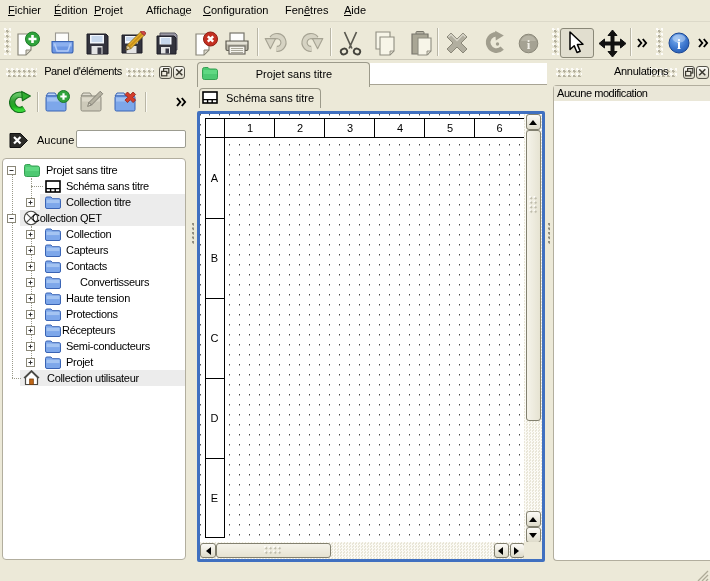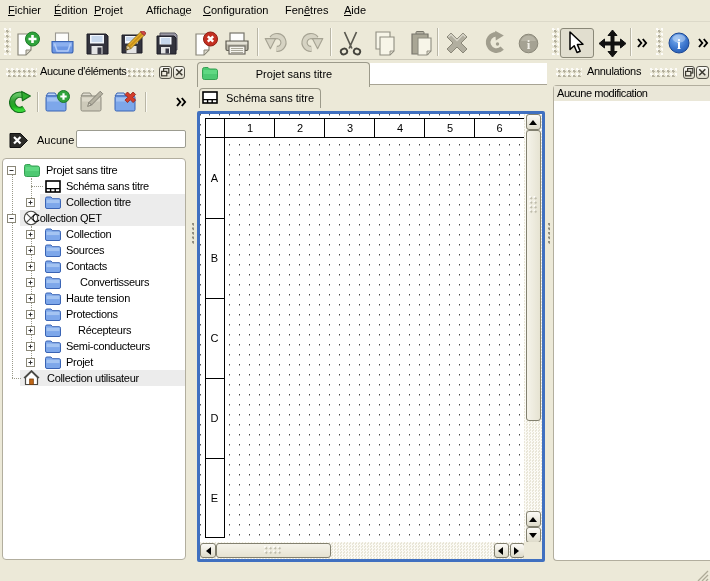--- a/index.html
+++ b/index.html
@@ -171,21 +171,21 @@
 <div class="abs sep" style="left:257px;top:28px;height:28px"></div>
 <div class="abs sep" style="left:330px;top:28px;height:28px"></div>
 <div class="abs sep" style="left:437px;top:28px;height:28px"></div>
 <div class="abs vtex" style="left:552px;top:28px;width:7px;height:27px"></div>
 <div class="abs" style="left:560px;top:28px;width:34px;height:30px;border:1px solid #8a8878;border-radius:3px;background:#e1decf"></div>
 <div class="abs sep" style="left:630px;top:28px;height:28px"></div>
 <div class="abs vtex" style="left:656px;top:28px;width:7px;height:27px"></div>
 
 <div class="abs tex" style="left:6px;top:68px;width:31px;height:9px"></div>
 <div class="abs tex" style="left:126px;top:68px;width:28px;height:9px"></div>
-<div class="abs" style="left:40px;top:65px;width:86px;text-align:center;letter-spacing:-0.4px;white-space:nowrap">Aucune d'éléments</div>
+<div class="abs" style="left:40px;top:65px;width:86px;text-align:center;letter-spacing:-0.4px;white-space:nowrap">Panel d'éléments</div>
 <div class="abs dkbtn" style="left:159px;top:66px;width:12.5px;height:12.5px"></div>
 <div class="abs dkbtn" style="left:172.5px;top:66px;width:12.5px;height:12.5px"></div>
 <svg class="abs" style="left:159px;top:66px" width="12.5" height="12.5" viewBox="0 0 12.5 12.5">
  <rect x="4.6" y="2.6" width="5.2" height="4.4" fill="none" stroke="#3a382f" stroke-width="1.2"></rect>
  <rect x="2.6" y="5.4" width="5.2" height="4.4" fill="#efecdf" stroke="#3a382f" stroke-width="1.2"></rect>
 </svg>
 <svg class="abs" style="left:172.5px;top:66px" width="12.5" height="12.5" viewBox="0 0 12.5 12.5">
  <path d="M3.2,3.2 L9.3,9.3 M9.3,3.2 L3.2,9.3" stroke="#3a382f" stroke-width="1.5"></path>
 </svg>
 
@@ -351,26 +351,26 @@
   <path d="M2.5,7.5 L8.5,1.5 L14.5,7.5 V14.5 H2.5 Z" fill="#fff" stroke="#4a4a46" stroke-width="1.2" stroke-linejoin="round"></path>
   <path d="M1,8 L8.5,.8 L16,8" fill="none" stroke="#4a4a46" stroke-width="1.4"></path>
   <rect x="6.7" y="9" width="3.6" height="5.5" fill="#c06818" stroke="#7a3c08" stroke-width=".8"></rect>
  </svg>
 
  <div class="row" style="left:43px;top:4px">Projet sans titre</div>
  <div class="row" style="left:63px;top:20px">Schéma sans titre</div>
  <div class="row" style="left:63px;top:36px">Collection titre</div>
  <div class="row" style="left:29px;top:52px">Collection QET</div>
  <div class="row" style="left:63px;top:68px">Collection</div>
- <div class="row" style="left:63px;top:84px">Sources</div>
+ <div class="row" style="left:63px;top:84px">Capteurs</div>
  <div class="row" style="left:63px;top:100px">Contacts</div>
  <div class="row" style="left:77px;top:116px">Convertisseurs</div>
  <div class="row" style="left:63px;top:132px">Haute tension</div>
  <div class="row" style="left:63px;top:148px">Protections</div>
- <div class="row" style="left:75px;top:164px">Récepteurs</div>
+ <div class="row" style="left:59px;top:164px">Récepteurs</div>
  <div class="row" style="left:63px;top:180px">Semi-conducteurs</div>
  <div class="row" style="left:63px;top:196px">Projet</div>
  <div class="row" style="left:44px;top:212px">Collection utilisateur</div>
 </div>
 <svg width="0" height="0" style="position:absolute">
  <defs>
  <g id="bluefolder">
   <path d="M1.5,3.5 a1.5,1.5 0 0 1 1.5,-1.5 h4 l1.5,1.7 h6.5 a1.5,1.5 0 0 1 1.5,1.5 v6.8 a1.5,1.5 0 0 1 -1.5,1.5 h-12 a1.5,1.5 0 0 1 -1.5,-1.5 z" fill="#7da7ea" stroke="#3a64b4" stroke-width="1"></path>
   <path d="M2.5,4.6 h13 v3.5 h-13 z" fill="#a4c4f2"></path>
  </g>
@@ -462,21 +462,21 @@
     <path d="M6,1 V9 L1,5 Z" fill="#000"></path>
   </svg>
 <svg class="abs" style="left:513px;top:545.5px" width="7" height="10">
     <path d="M1,1 V9 L6,5 Z" fill="#000"></path>
   </svg>
 <div class="abs" style="left:529px;top:196px;width:9px;height:18px;background-image:radial-gradient(circle at 1.1px 1.1px,#fdfcf8 0 1px,rgba(0,0,0,0) 1.2px),radial-gradient(circle at 2.1px 2.1px,#b5b2a0 0 1px,rgba(0,0,0,0) 1.2px);background-size:4.5px 4.5px"></div>
 <div class="abs" style="left:264px;top:546px;width:18px;height:9px;background-image:radial-gradient(circle at 1.1px 1.1px,#fdfcf8 0 1px,rgba(0,0,0,0) 1.2px),radial-gradient(circle at 2.1px 2.1px,#b5b2a0 0 1px,rgba(0,0,0,0) 1.2px);background-size:4.5px 4.5px"></div>
 
 <div class="abs tex" style="left:556px;top:68px;width:26px;height:9px"></div>
 <div class="abs tex" style="left:650px;top:68px;width:27px;height:9px"></div>
-<div class="abs" style="left:582px;top:65px;width:64px;text-align:center;letter-spacing:-0.3px;white-space:nowrap">Annulations</div>
+<div class="abs" style="left:614px;top:65px;width:64px;letter-spacing:-0.3px;white-space:nowrap">Annulations</div>
 <div class="abs dkbtn" style="left:682.5px;top:66px;width:12.5px;height:12.5px"></div>
 <div class="abs dkbtn" style="left:696px;top:66px;width:12.5px;height:12.5px"></div>
 <svg class="abs" style="left:682.5px;top:66px" width="12.5" height="12.5" viewBox="0 0 12.5 12.5">
  <rect x="4.6" y="2.6" width="5.2" height="4.4" fill="none" stroke="#3a382f" stroke-width="1.2"></rect>
  <rect x="2.6" y="5.4" width="5.2" height="4.4" fill="#efecdf" stroke="#3a382f" stroke-width="1.2"></rect>
 </svg>
 <svg class="abs" style="left:696px;top:66px" width="12.5" height="12.5" viewBox="0 0 12.5 12.5">
  <path d="M3.2,3.2 L9.3,9.3 M9.3,3.2 L3.2,9.3" stroke="#3a382f" stroke-width="1.5"></path>
 </svg>
 <div class="abs" style="left:553px;top:85px;width:157px;height:476px;background:#fff;border:1px solid #b2ae9e;border-right:none;border-radius:4px 0 0 4px"></div>

